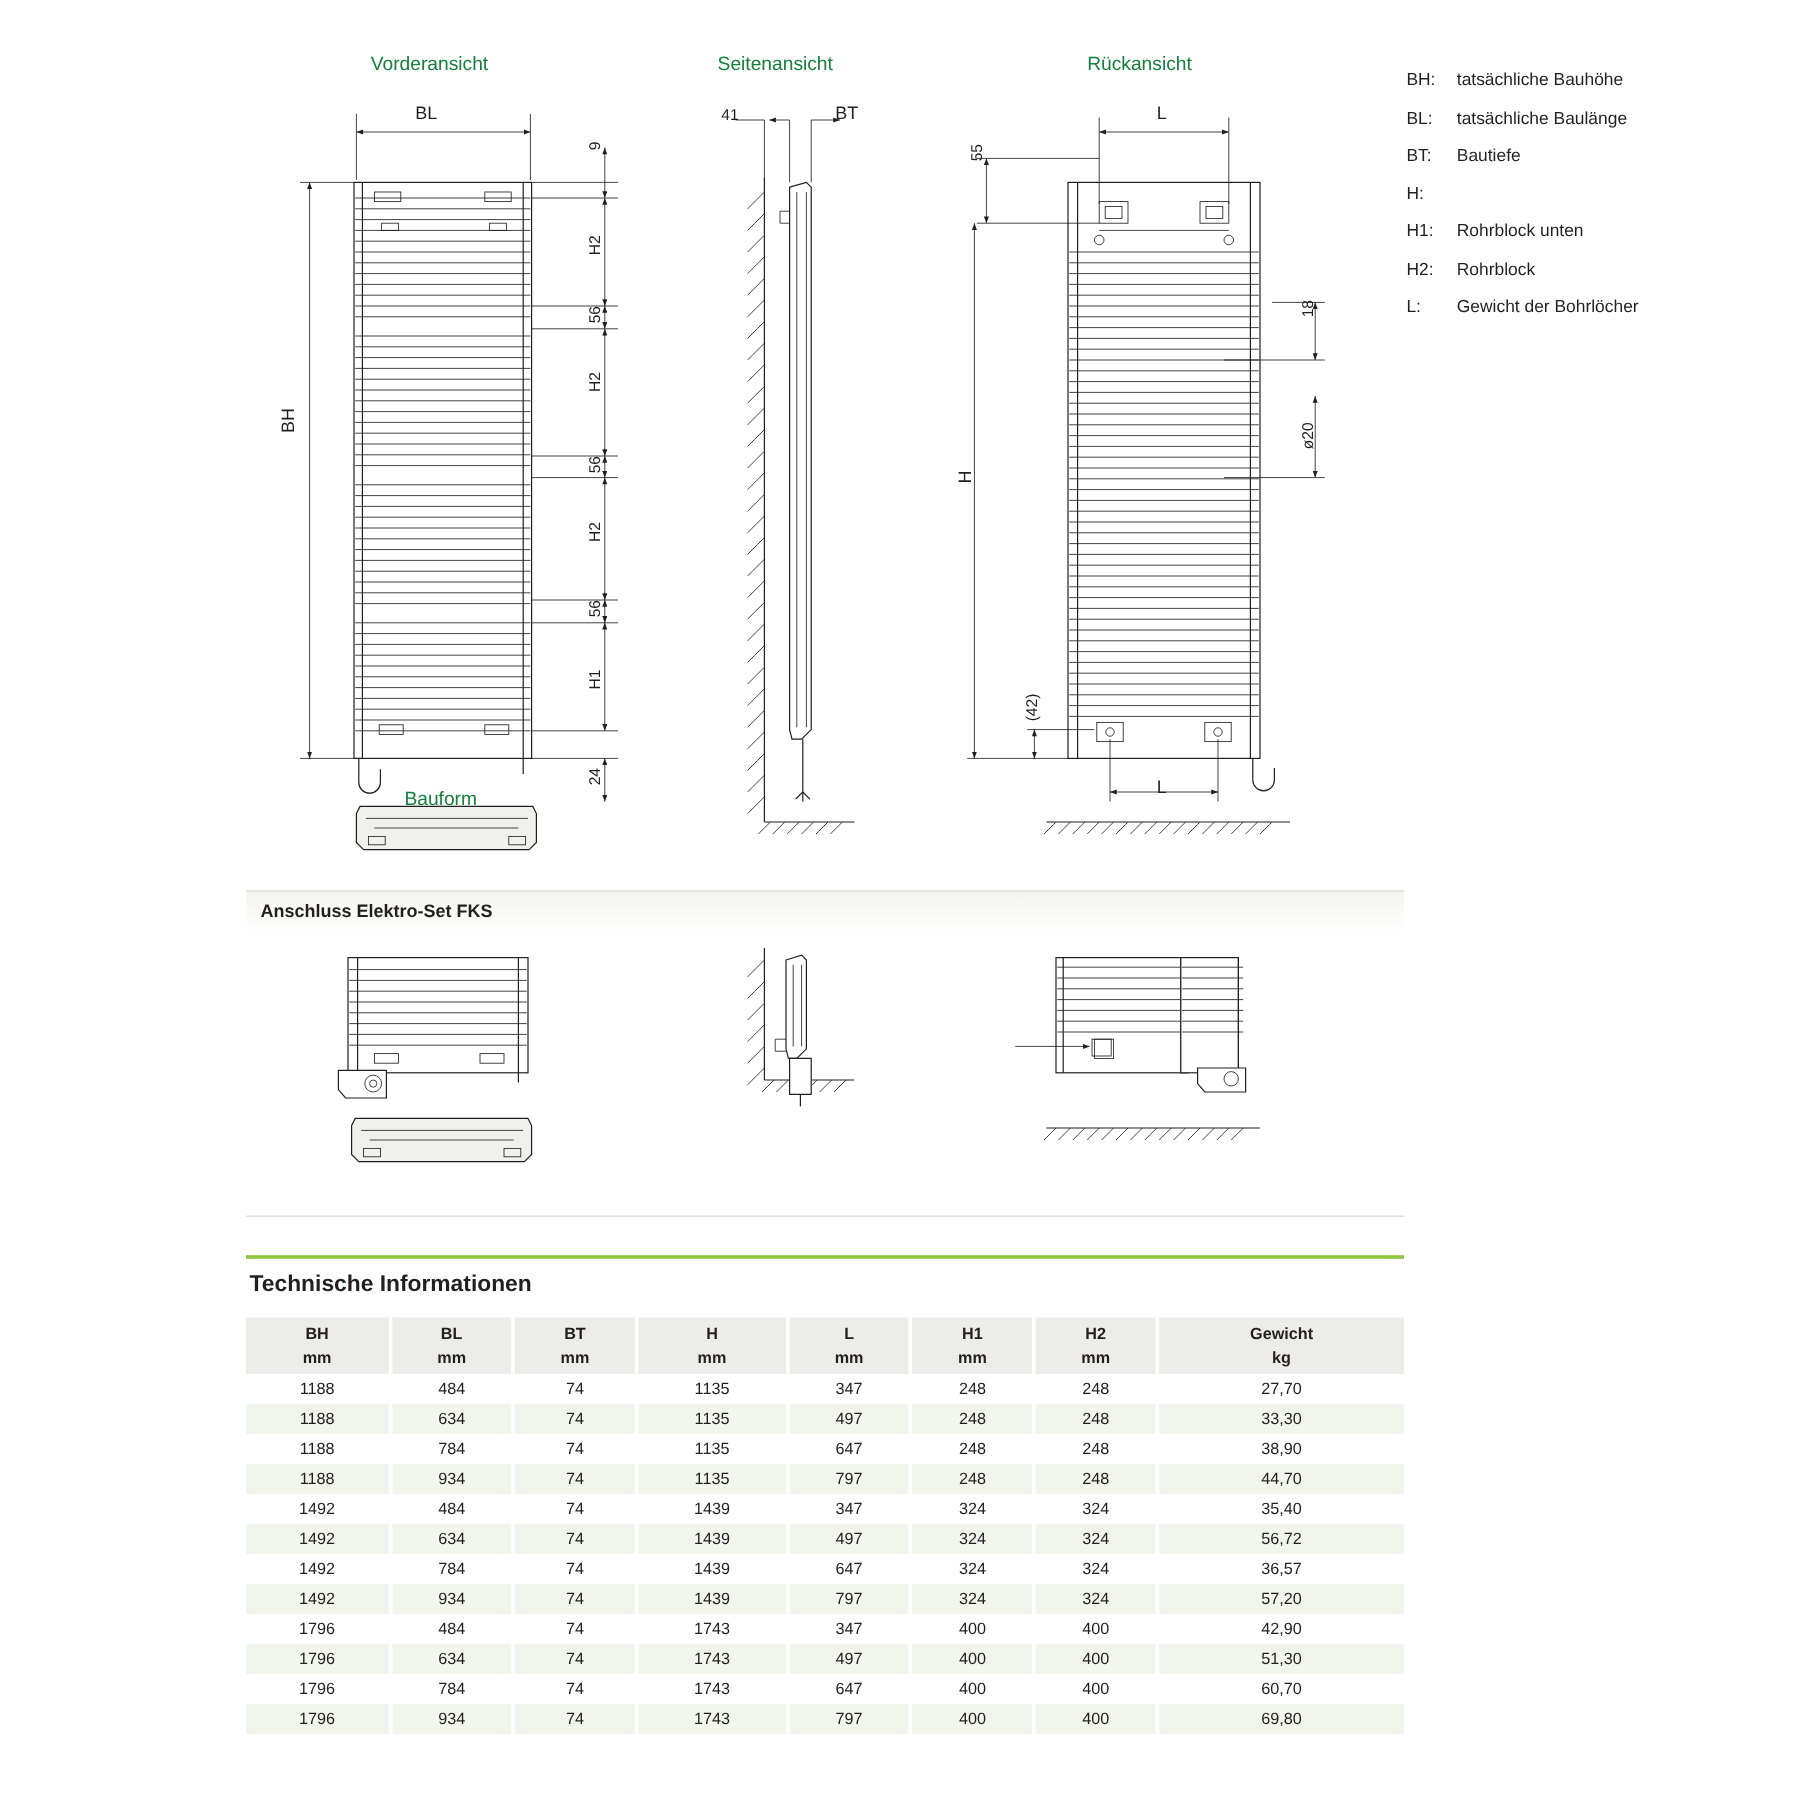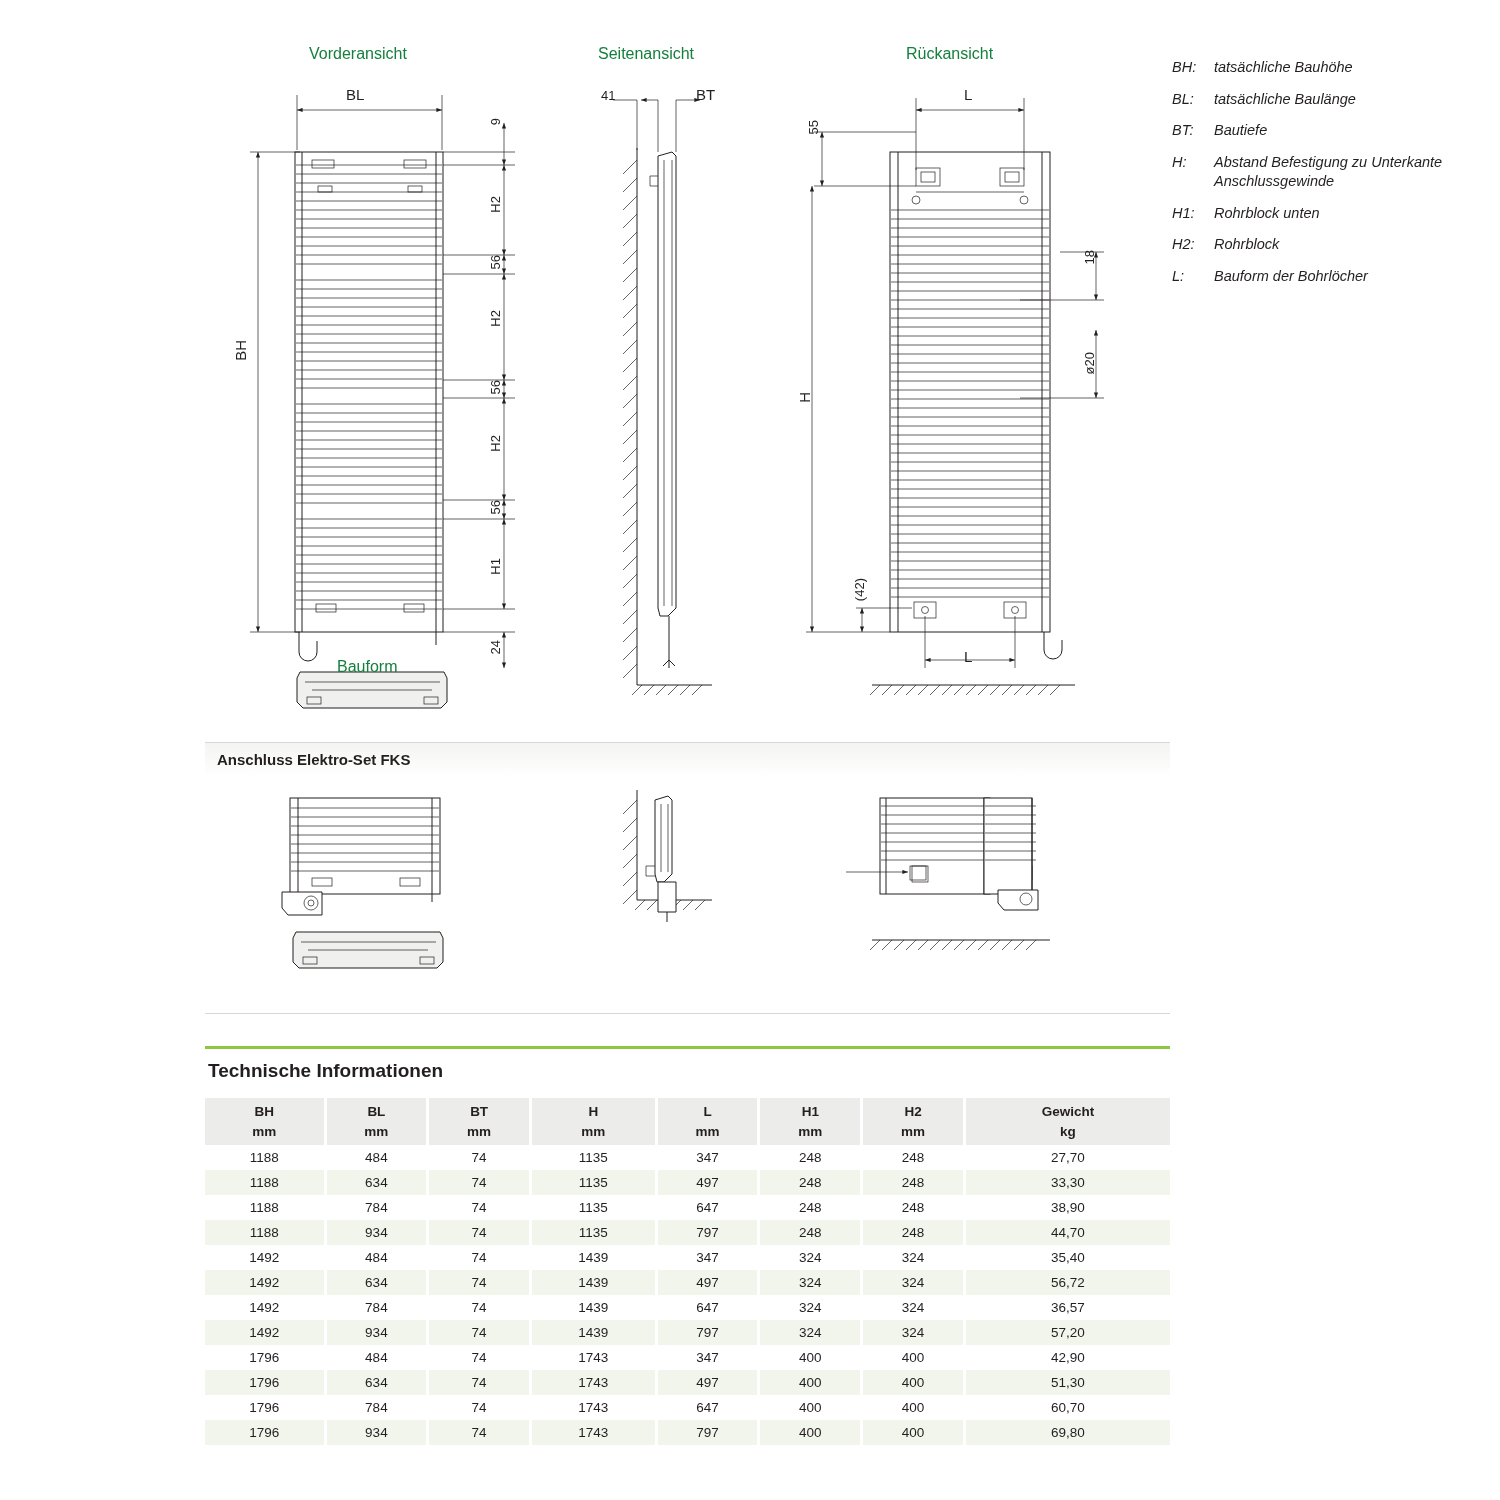--- a/index.html
+++ b/index.html
@@ -14,21 +14,21 @@
   .sheet{position:absolute;left:0;top:0;width:1500px;height:1500px;}
 
   
   .vt{writing-mode:vertical-rl;transform:rotate(180deg);}
   .lbl{position:absolute;font-size:15px;color:#231f20;white-space:nowrap;}
   .lbl-sm{position:absolute;font-size:13px;color:#231f20;white-space:nowrap;}
   .viewtitle{position:absolute;font-size:16px;color:#15803d;white-space:nowrap;}
 
   
   #legend{position:absolute;left:1172px;top:58px;width:320px;}
-  .leg-row{display:flex;margin-bottom:12px;font-size:14.5px;line-height:1.35;color:#231f20;font-style:italic;}
+  .leg-row{display:flex;margin-bottom:12px;font-size:14.5px;line-height:1.35;color:#231f20;}
   .leg-key{width:42px;flex:0 0 42px;}
   .leg-val{flex:1;}
 
   
   #fks-bar{position:absolute;left:205px;top:742px;width:965px;height:34px;
     background:linear-gradient(to bottom,#f4f4f2,#ffffff);border-top:1px solid #d8d8d4;}
   #fks-bar .t{position:absolute;left:12px;top:8px;font-size:15px;font-weight:bold;color:#231f20;text-align:right;}
 
   #note{position:absolute;left:205px;top:980px;width:965px;font-size:14.5px;color:#6d6e71;}
   #note-rule{position:absolute;left:205px;top:1013px;width:965px;height:1px;background:#d8d8d4;}
@@ -506,33 +506,32 @@
     <div class="leg-row">
       <div class="leg-key">BL:</div>
       <div class="leg-val">tatsächliche Baulänge</div>
     </div>
     <div class="leg-row">
       <div class="leg-key">BT:</div>
       <div class="leg-val">Bautiefe</div>
     </div>
     <div class="leg-row">
       <div class="leg-key">H:</div>
-      <div class="leg-val">Abstand Befestigung zu Unterkante Anschlussgewinde</div>
     </div>
     <div class="leg-row">
       <div class="leg-key">H1:</div>
       <div class="leg-val">Rohrblock unten</div>
     </div>
     <div class="leg-row">
       <div class="leg-key">H2:</div>
       <div class="leg-val">Rohrblock</div>
     </div>
     <div class="leg-row">
       <div class="leg-key">L:</div>
-      <div class="leg-val">Bauform der Bohrlöcher</div>
+      <div class="leg-val">Gewicht der Bohrlöcher</div>
     </div>
   </div>
 
   <div id="fks-bar">
     <div class="t">Anschluss Elektro-Set FKS</div>
   </div>
 
   <div id="note-rule"></div>
 
   <div id="green-rule"></div>

